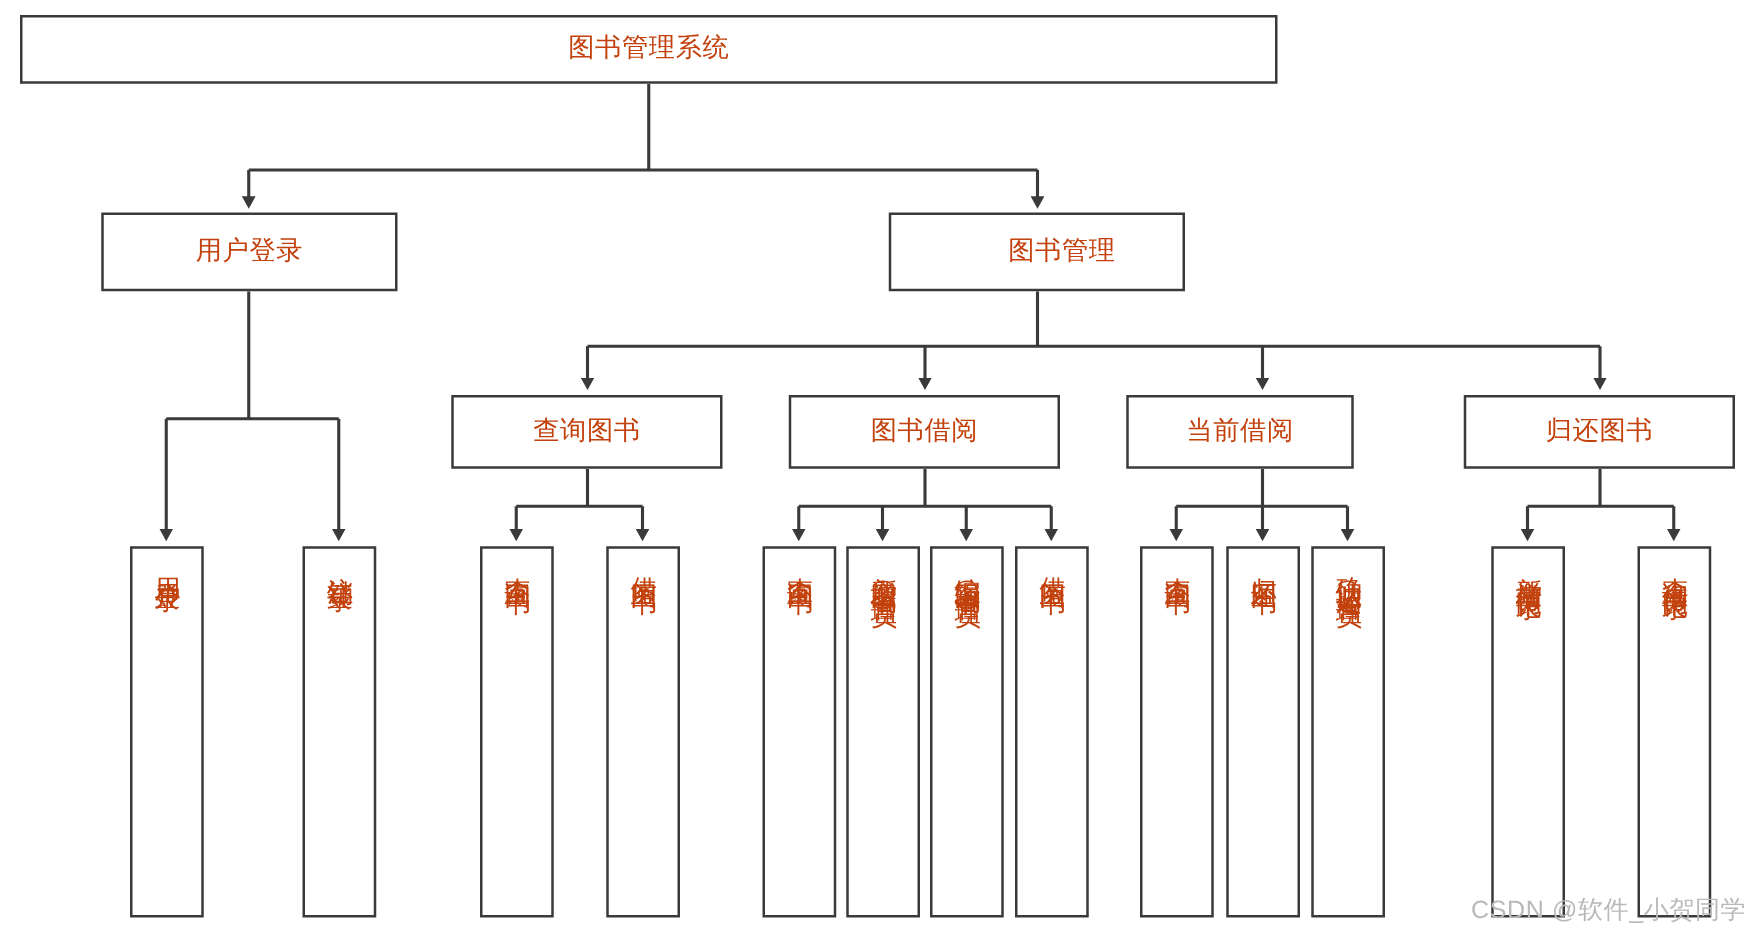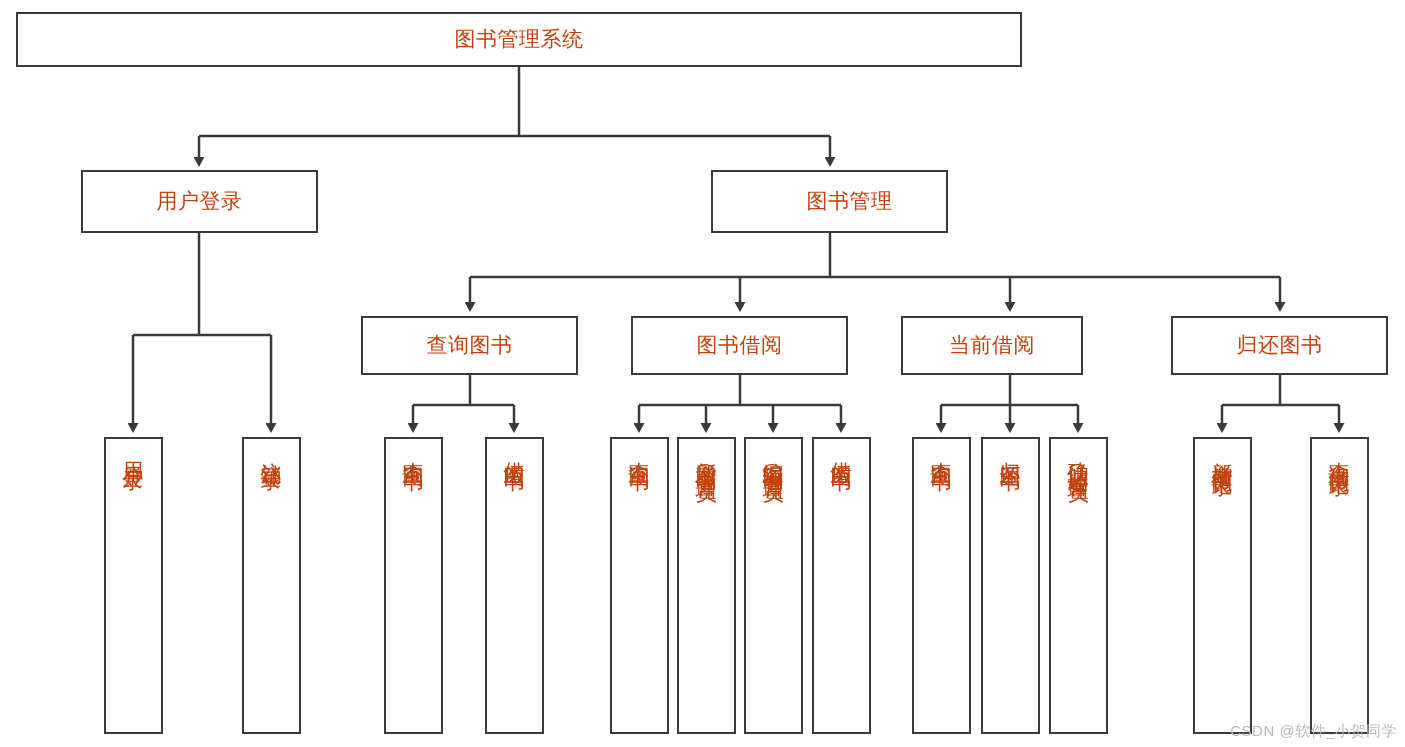--- a/index.html
+++ b/index.html
@@ -52,21 +52,21 @@
     text-orientation: upright;
     font-size: 21px;
     letter-spacing: 3px;
     line-height: 1.0;
     margin: 0 auto;
   }
   #watermark {
     position: absolute;
     right: 8px;
     bottom: 6px;
-    font-size: 15px;
+    font-size: 20px;
     color: #b9b9b9;
     letter-spacing: 0.5px;
     white-space: nowrap;
     margin-top: 44px;
   }
 </style>
 </head>
 <body>
 
 <div id="canvas">

